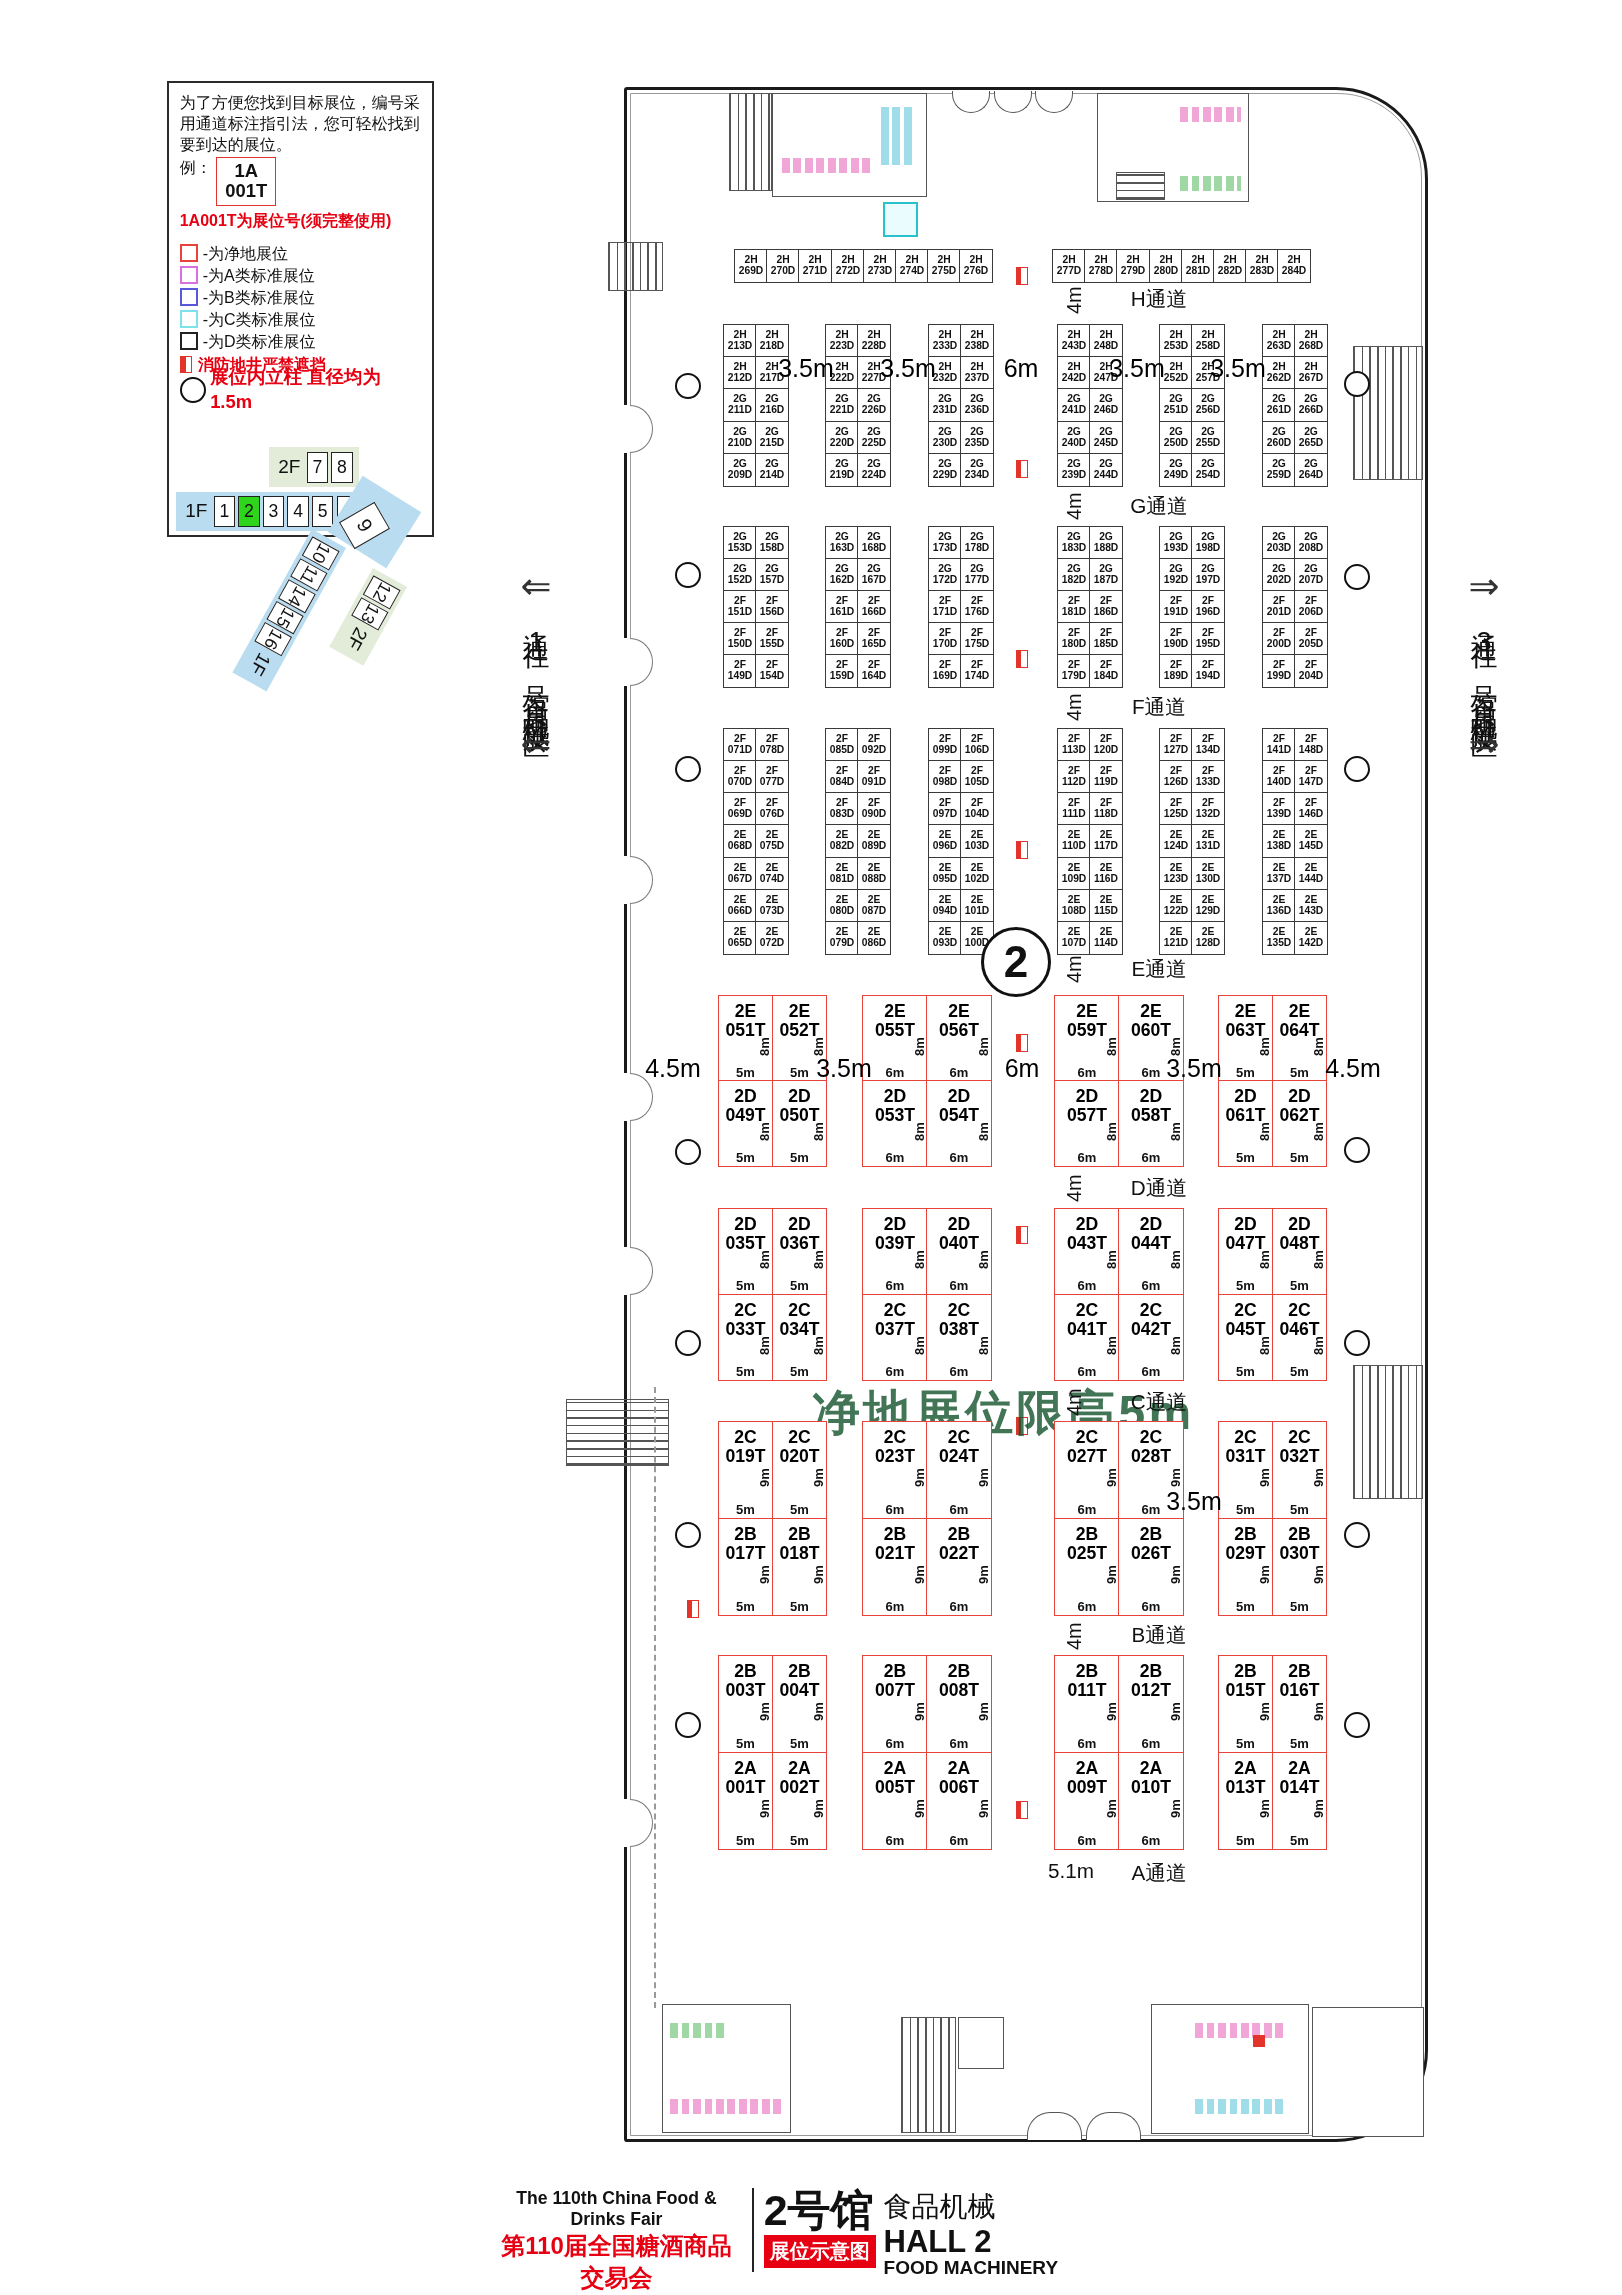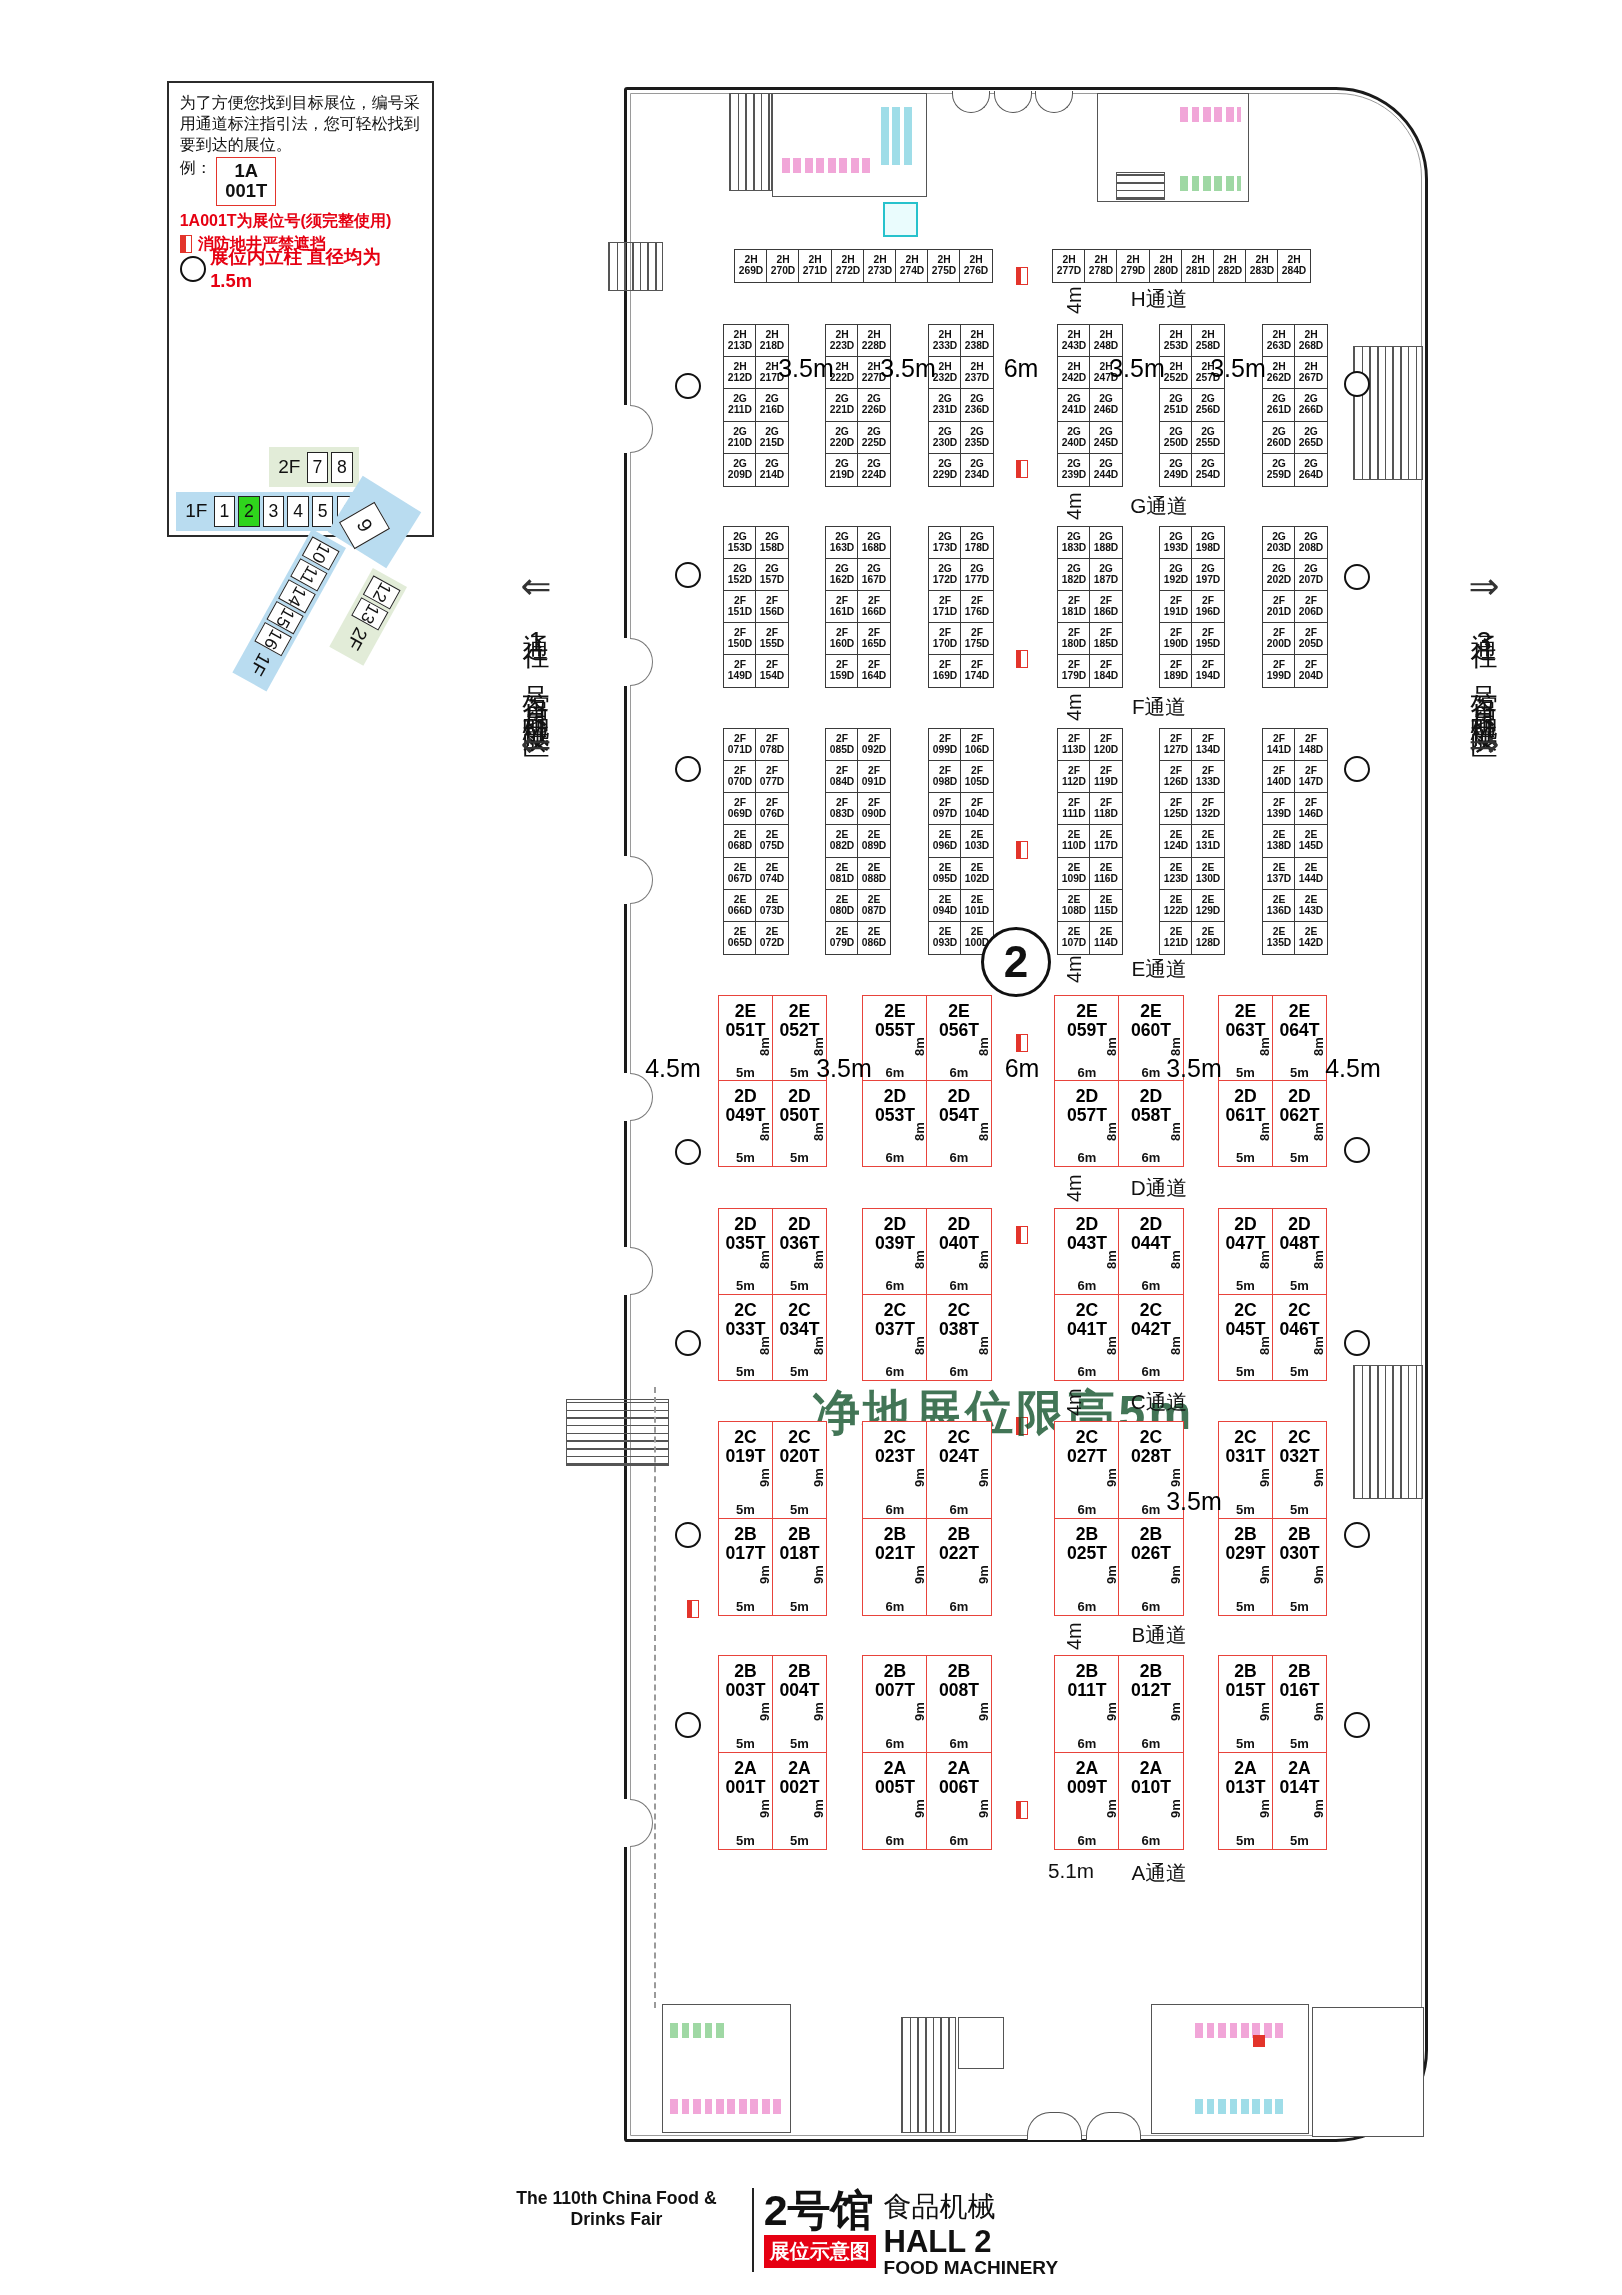--- a/index.html
+++ b/index.html
@@ -69,20 +69,42 @@
   <div class="abs" id="legend">
     <div class="intro">为了方便您找到目标展位，编号采用通道标注指引法，您可轻松找到要到达的展位。</div>
     <div class="ex-row">
       <span>例：</span>
       <span class="ex-box">
         <span>1A</span><br>
         <span>001T</span>
       </span>
     </div>
     <div class="red bold" style="margin-top:4.6px">1A001T为展位号(须完整使用)</div>
+    <div id="legend-classes" style="margin-top:10.7px">
+        <div class="sw-row">
+          <span class="swatch" style="border-color: rgb(232, 67, 59);"></span>
+          <span>-为净地展位</span>
+        </div>
+        <div class="sw-row">
+          <span class="swatch" style="border-color: rgb(217, 111, 224);"></span>
+          <span>-为A类标准展位</span>
+        </div>
+        <div class="sw-row">
+          <span class="swatch" style="border-color: rgb(90, 87, 217);"></span>
+          <span>-为B类标准展位</span>
+        </div>
+        <div class="sw-row">
+          <span class="swatch" style="border-color: rgb(124, 228, 232);"></span>
+          <span>-为C类标准展位</span>
+        </div>
+        <div class="sw-row">
+          <span class="swatch" style="border-color: rgb(34, 34, 34);"></span>
+          <span>-为D类标准展位</span>
+        </div>
+      </div>
     <div class="sw-row" style="margin-top:1.5px">
       <span class="fire"></span>
       <span class="red bold" style="margin-left:6.1px">消防地井严禁遮挡</span>
     </div>
     <div class="sw-row" style="margin-top:3.1px">
       <span class="colcir"></span>
       <span class="red bold" style="margin-left:4.6px;font-size:18.4px">展位内立柱 直径均为1.5m</span>
     </div>
   </div>
 
@@ -771,20 +793,21 @@
       <div class="abs spc" style="left: 1157px; top: 1487px; width: 74px; text-align: center;">3.5m</div>
     </div>
 
   <div class="abs badge2" style="left:981px;top:927px">
     <span>2</span>
   </div>
 
   <div class="abs" id="footer" style="display:flex">
     <div style="width:253px">
       <div class="f-en">The 110th China Food &amp; Drinks Fair</div>
+      <div class="f-cn red">第110届全国糖酒商品交易会</div>
 
     </div>
     <div class="f-div" style="margin:0 9.2px;height:84px"></div>
     <div>
       <div style="display:flex;align-items:flex-start;gap:7.7px">
         <div>
           <div class="f-hall">2号馆</div>
           <div style="margin-top:3.1px"><span class="f-badge">展位示意图</span></div>
         </div>
         <div>

